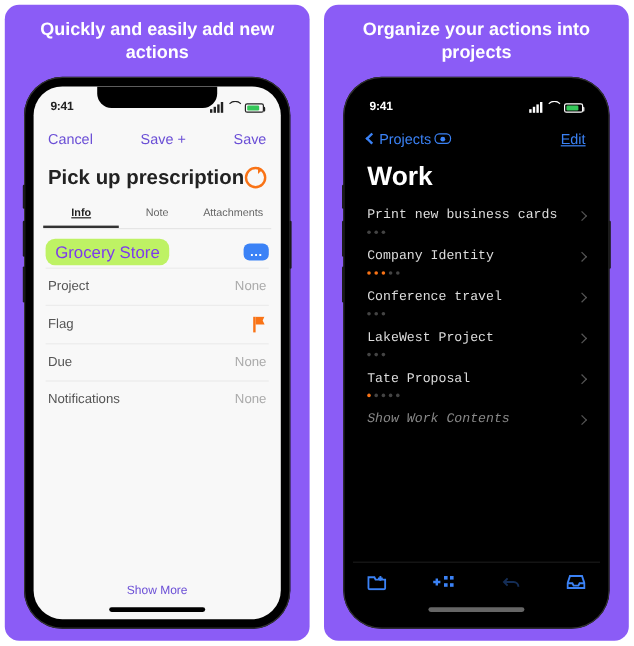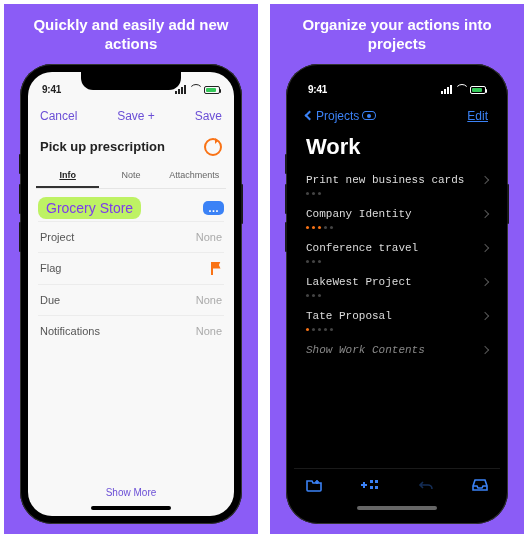--- a/index.html
+++ b/index.html
@@ -8,21 +8,21 @@
     height: 538px;
     background: #fff;
     font-family: -apple-system, Helvetica, Arial, sans-serif;
     display: flex;
     gap: 12px;
     padding: 4px;
   }
   .panel {
     flex: 1;
     background: #8b5cf6;
-    border-radius: 0;
+    border-radius: 12px;
     padding: 10px 2px 0 2px;
     display: flex;
     flex-direction: column;
     align-items: center;
     overflow: hidden;
   }
   .promo {
     color: #fff;
     font-weight: 700;
     text-align: center;
@@ -116,21 +116,21 @@
     padding: 0 12px;
     font-size: 12px;
   }
   .nav-link { color: #6b4fd6; }
   .nav-center { color: #6b4fd6; }
   .title-row {
     display:flex; align-items:center; justify-content:space-between;
     padding: 6px 12px 4px 12px;
   }
   .title-row .title {
-    font-size: 13px; font-weight: 700;
+    font-size: 17px; font-weight: 700;
   }
   .repeat-icon {
     width: 18px; height: 18px; border: 2px solid #f97316; border-radius: 50%;
     position: relative;
   }
   .repeat-icon::after {
     content:""; position:absolute; right:-1px; top:-2px;
     border:3px solid transparent; border-left-color:#f97316;
   }
   .segmented {

